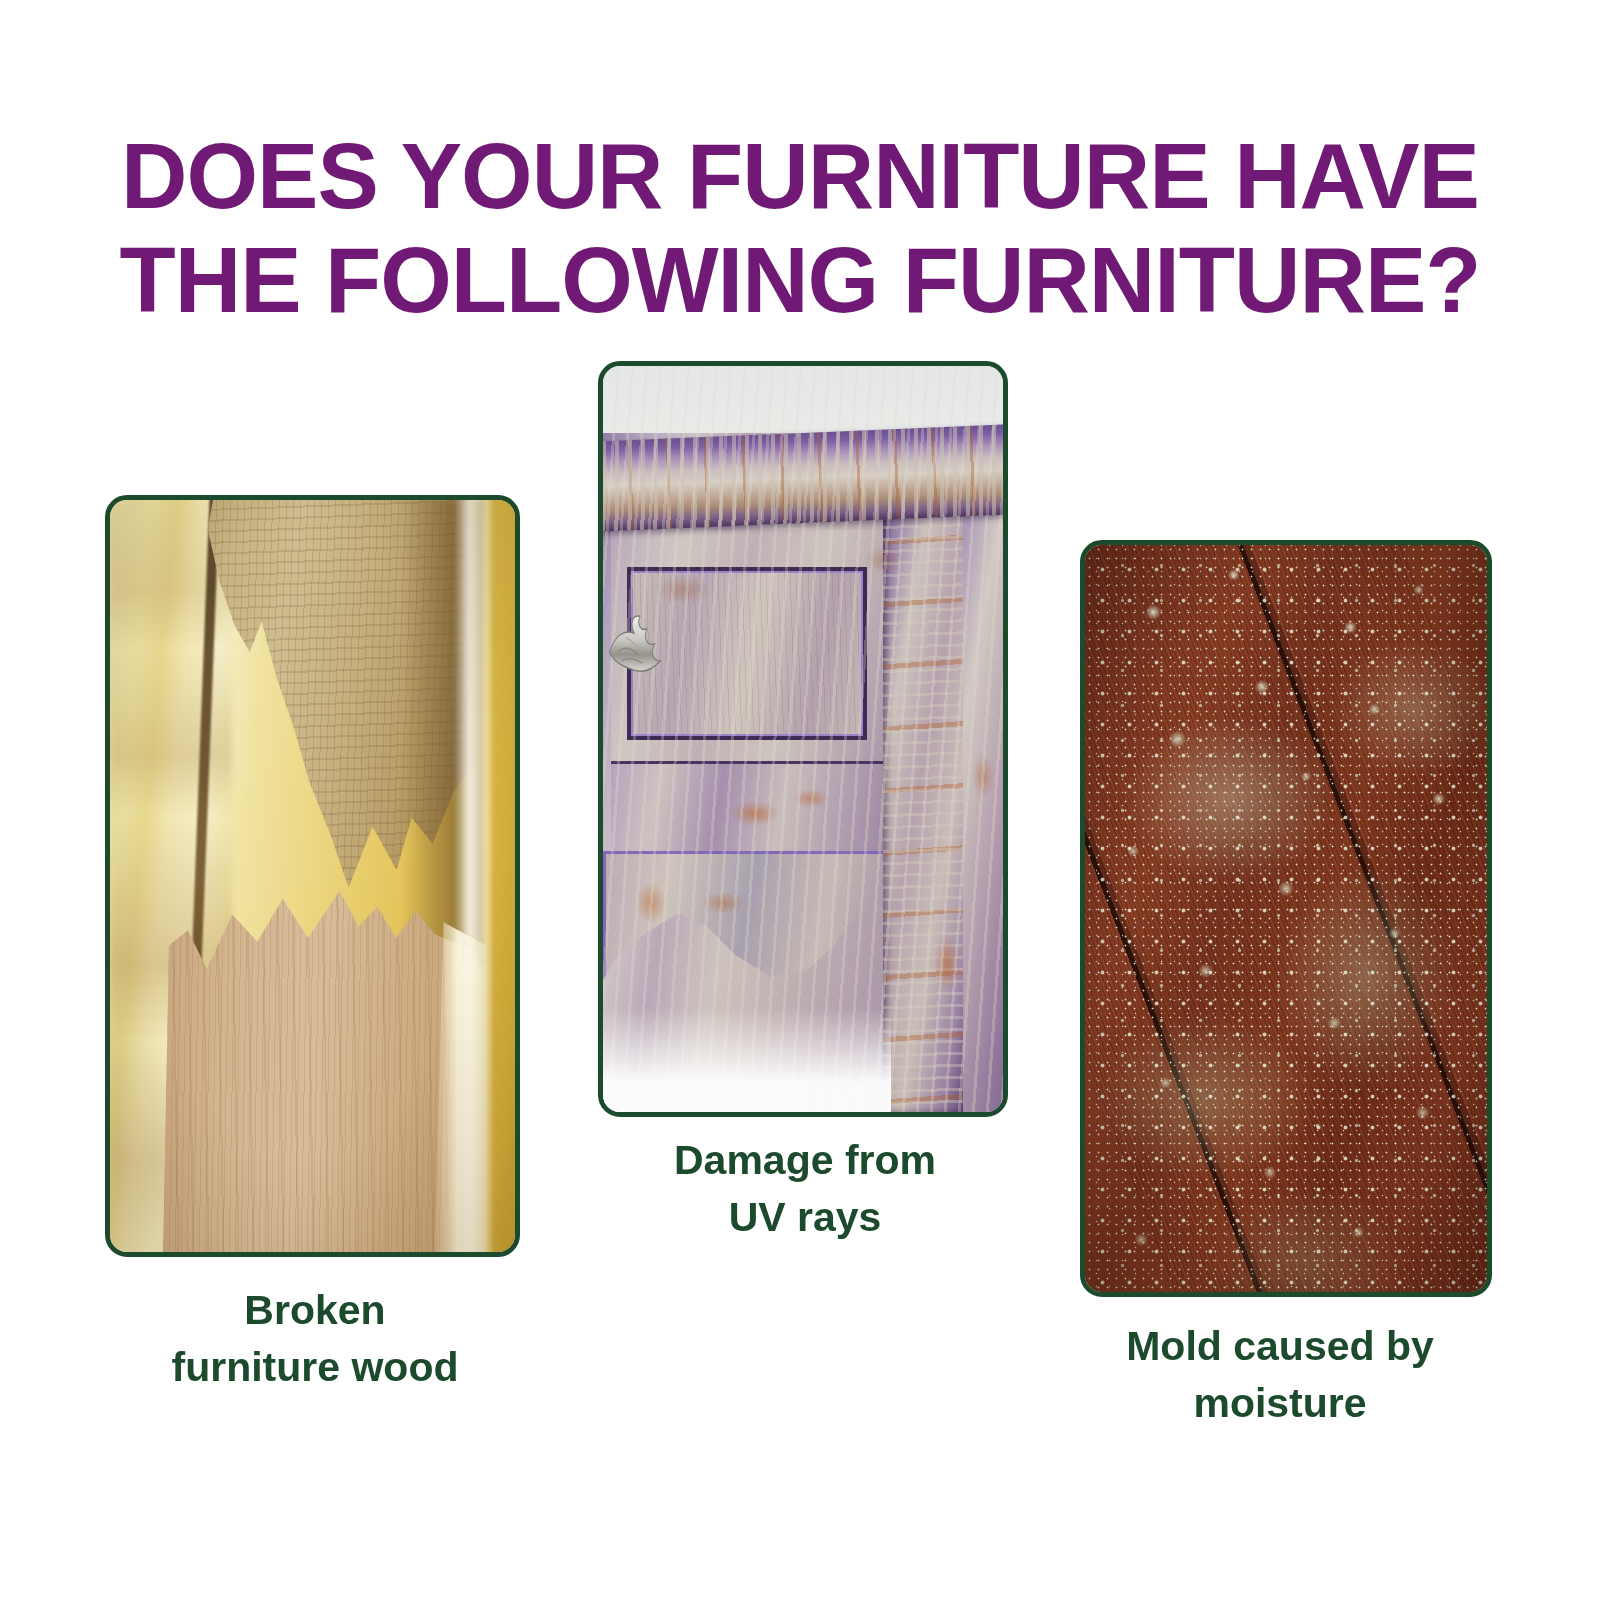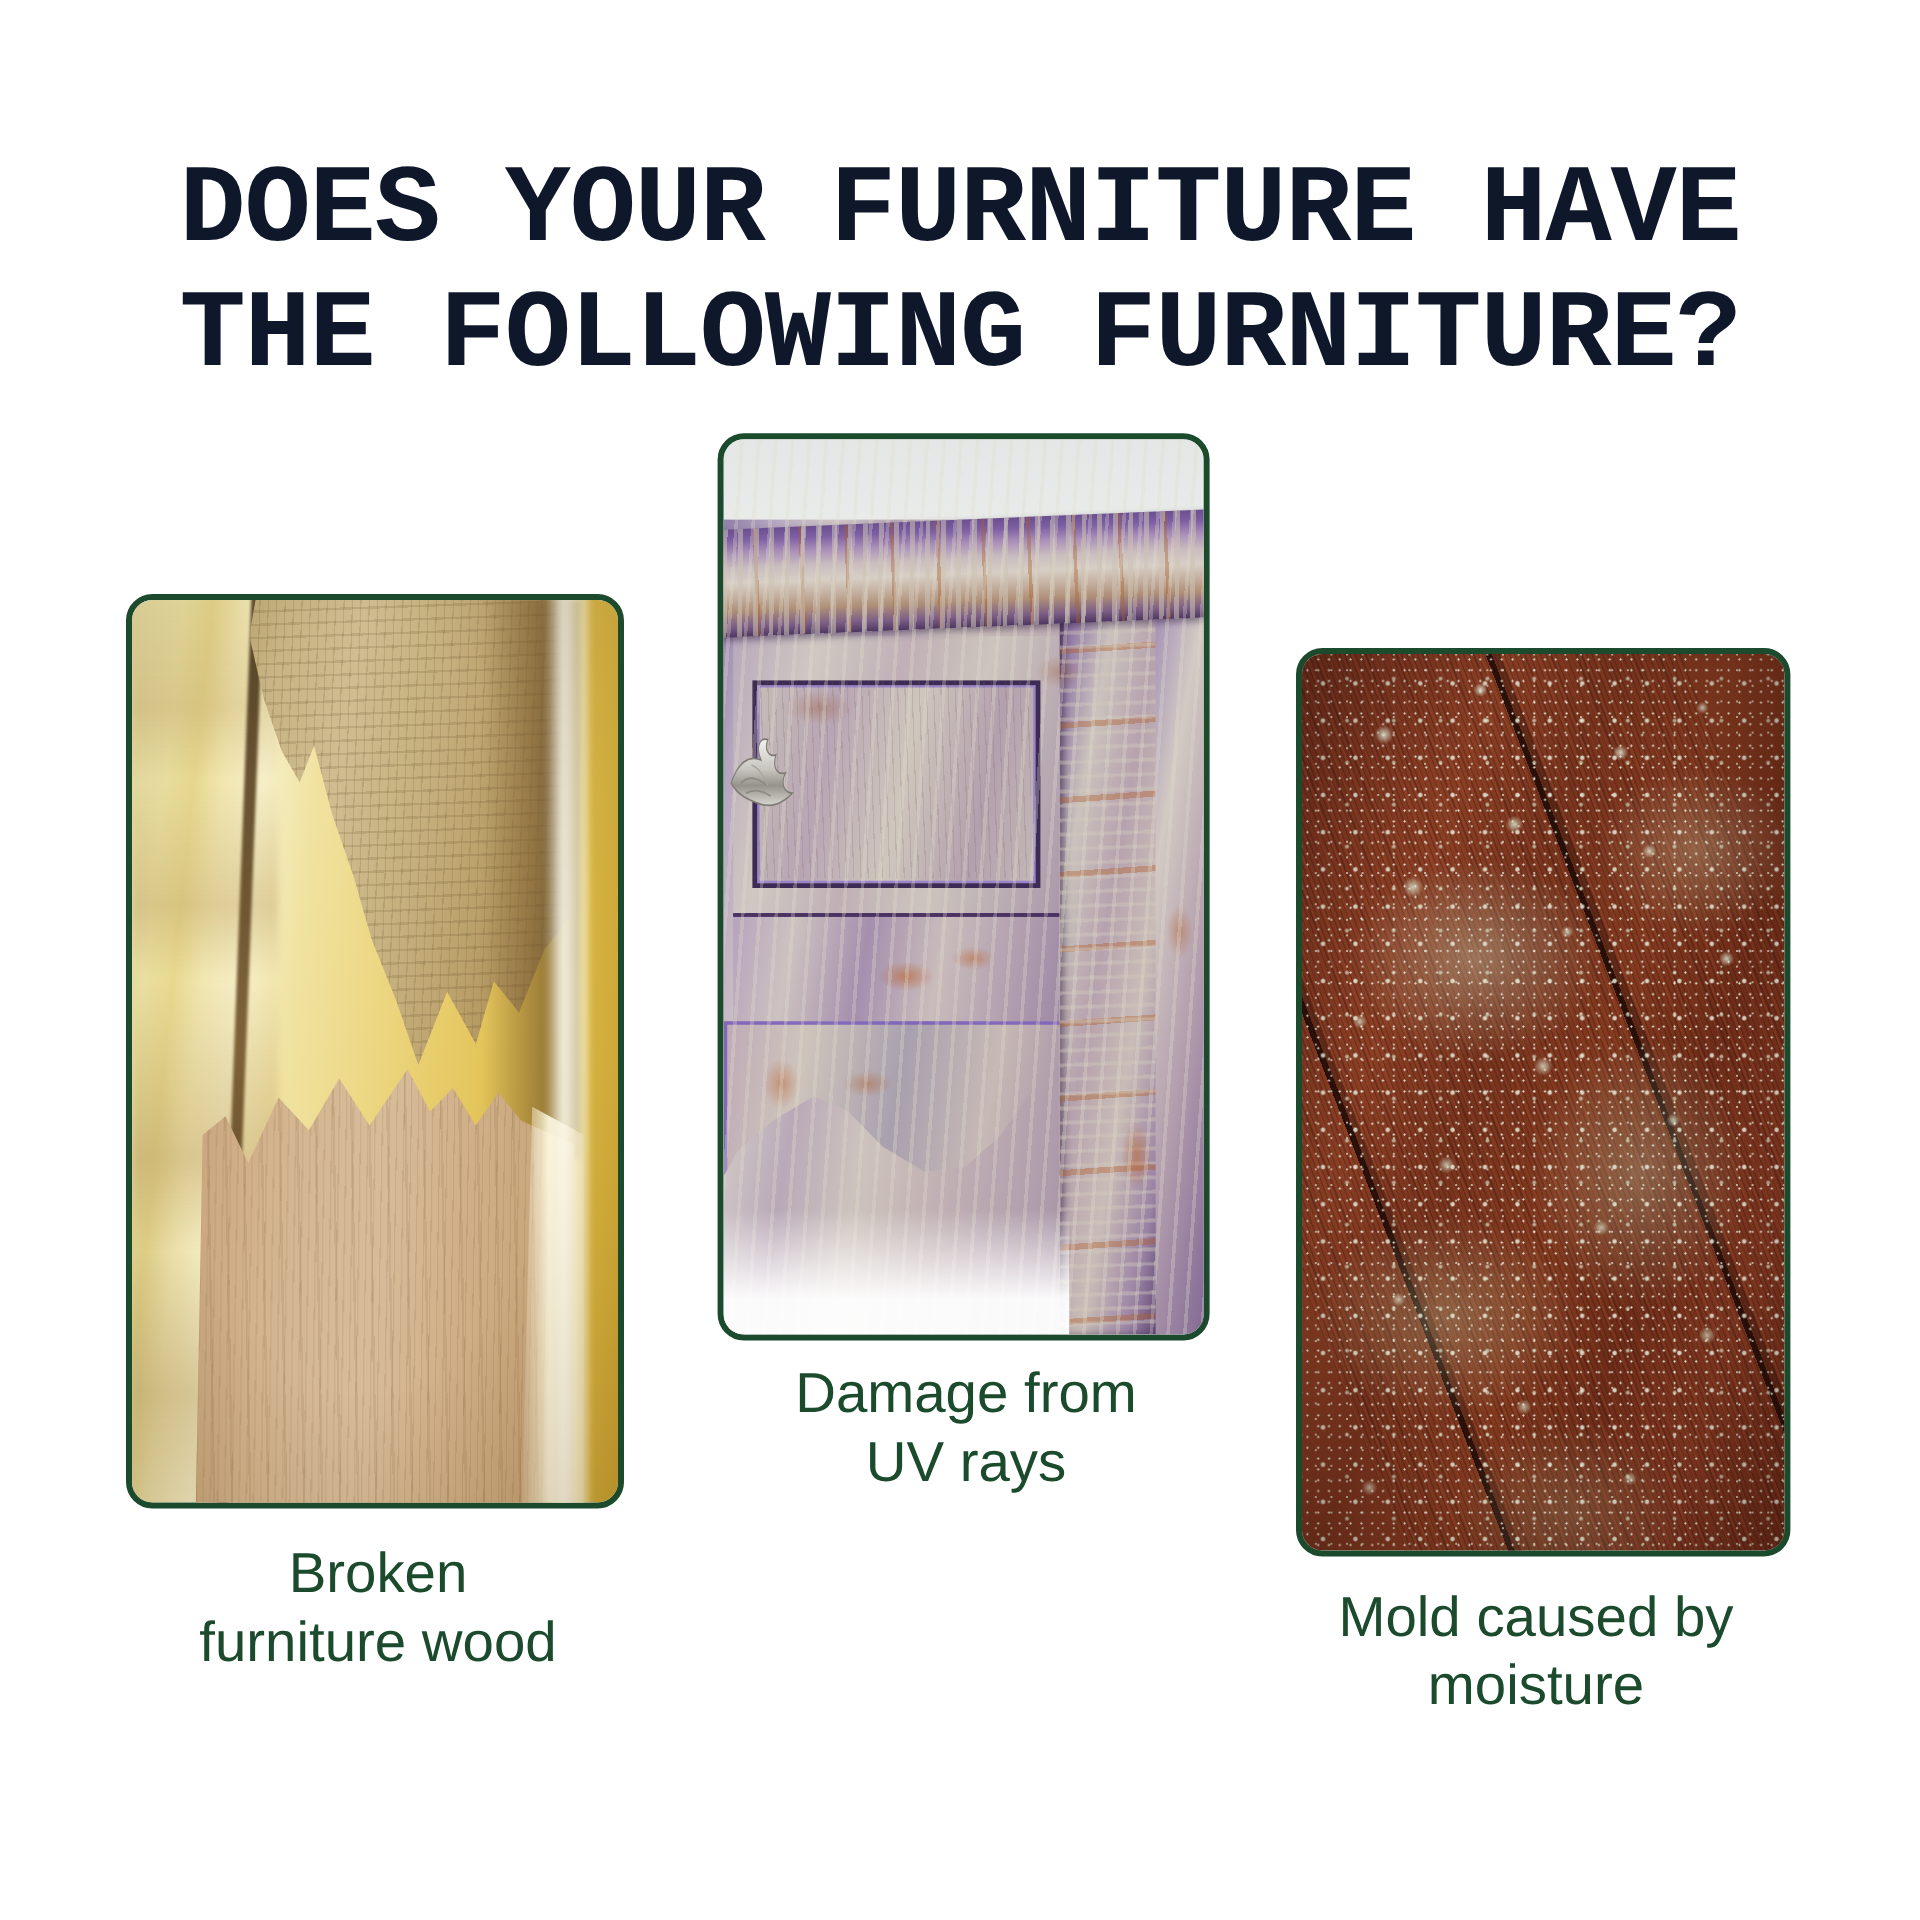--- a/index.html
+++ b/index.html
@@ -16,22 +16,22 @@
     font-family: "Liberation Sans", sans-serif;
   }
 
   
   .headline {
     position: absolute;
     left: 0;
     top: 62px;
     width: 1600px;
     text-align: center;
-    color: #0f172a;
-    font-family: Liberation Mono, monospace;
+    color: #701a75;
+    font-family: Liberation Sans, sans-serif;
     font-weight: bold;
     font-size: 92px;
     line-height: 104px;
     letter-spacing: -1px;
   }
   .headline .l1 { display: block; }
   .headline .l2 { display: block; }
 
   
   .card {
@@ -374,22 +374,22 @@
   .md-vig {
     inset: 0;
     background: radial-gradient(ellipse at 50% 48%, rgba(0,0,0,0) 58%, rgba(35,12,6,.28) 100%);
   }
 
   
   .caption {
     position: absolute;
     color: #1b4a2c;
     font-family: "Liberation Sans", sans-serif;
-    font-weight: normal;
-    font-size: 47px;
+    font-weight: bold;
+    font-size: 41px;
     line-height: 57px;
     text-align: center;
     white-space: pre-line;
   }
   #cap-broken { left: 75px; top: 1282px; width: 480px; }
   #cap-uv     { left: 600px; top: 1132px; width: 410px; }
   #cap-mold   { left: 1024px; top: 1318px; width: 512px; }
 </style>
 </head>
 <body>

